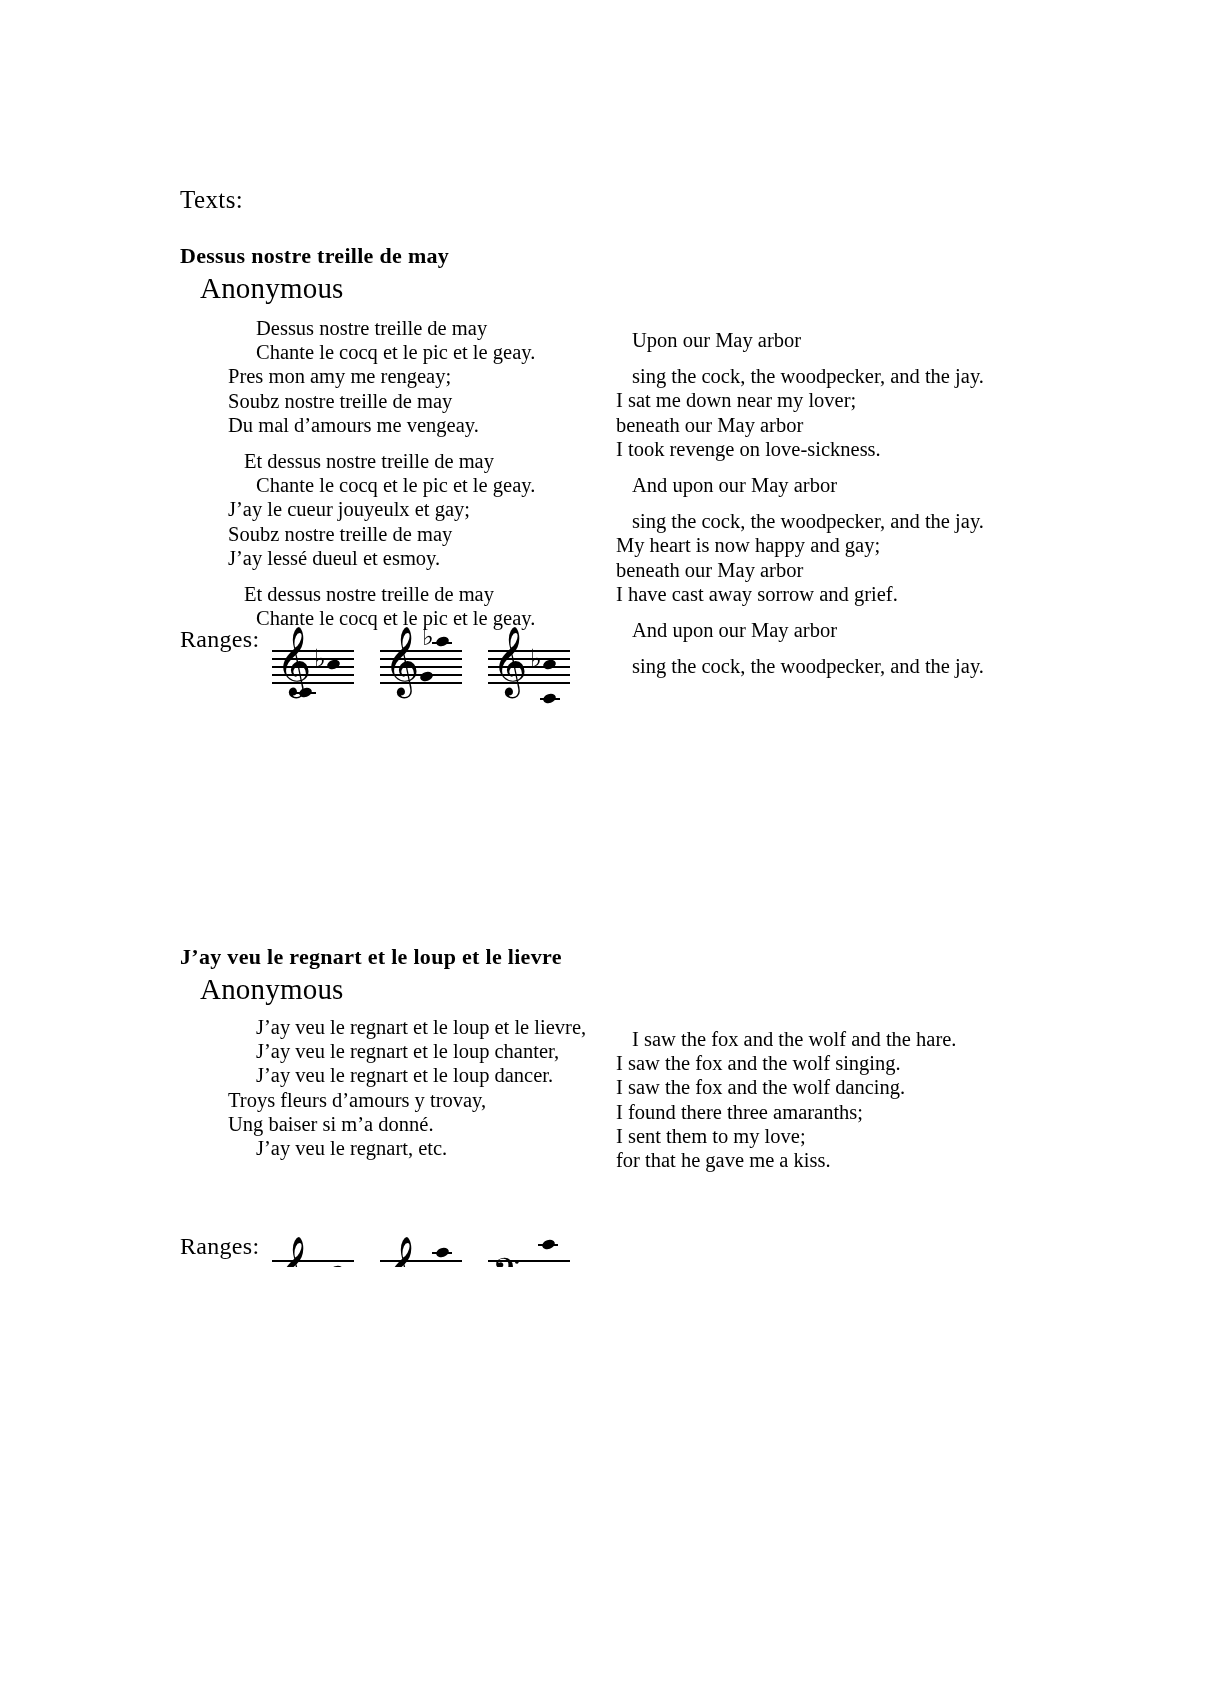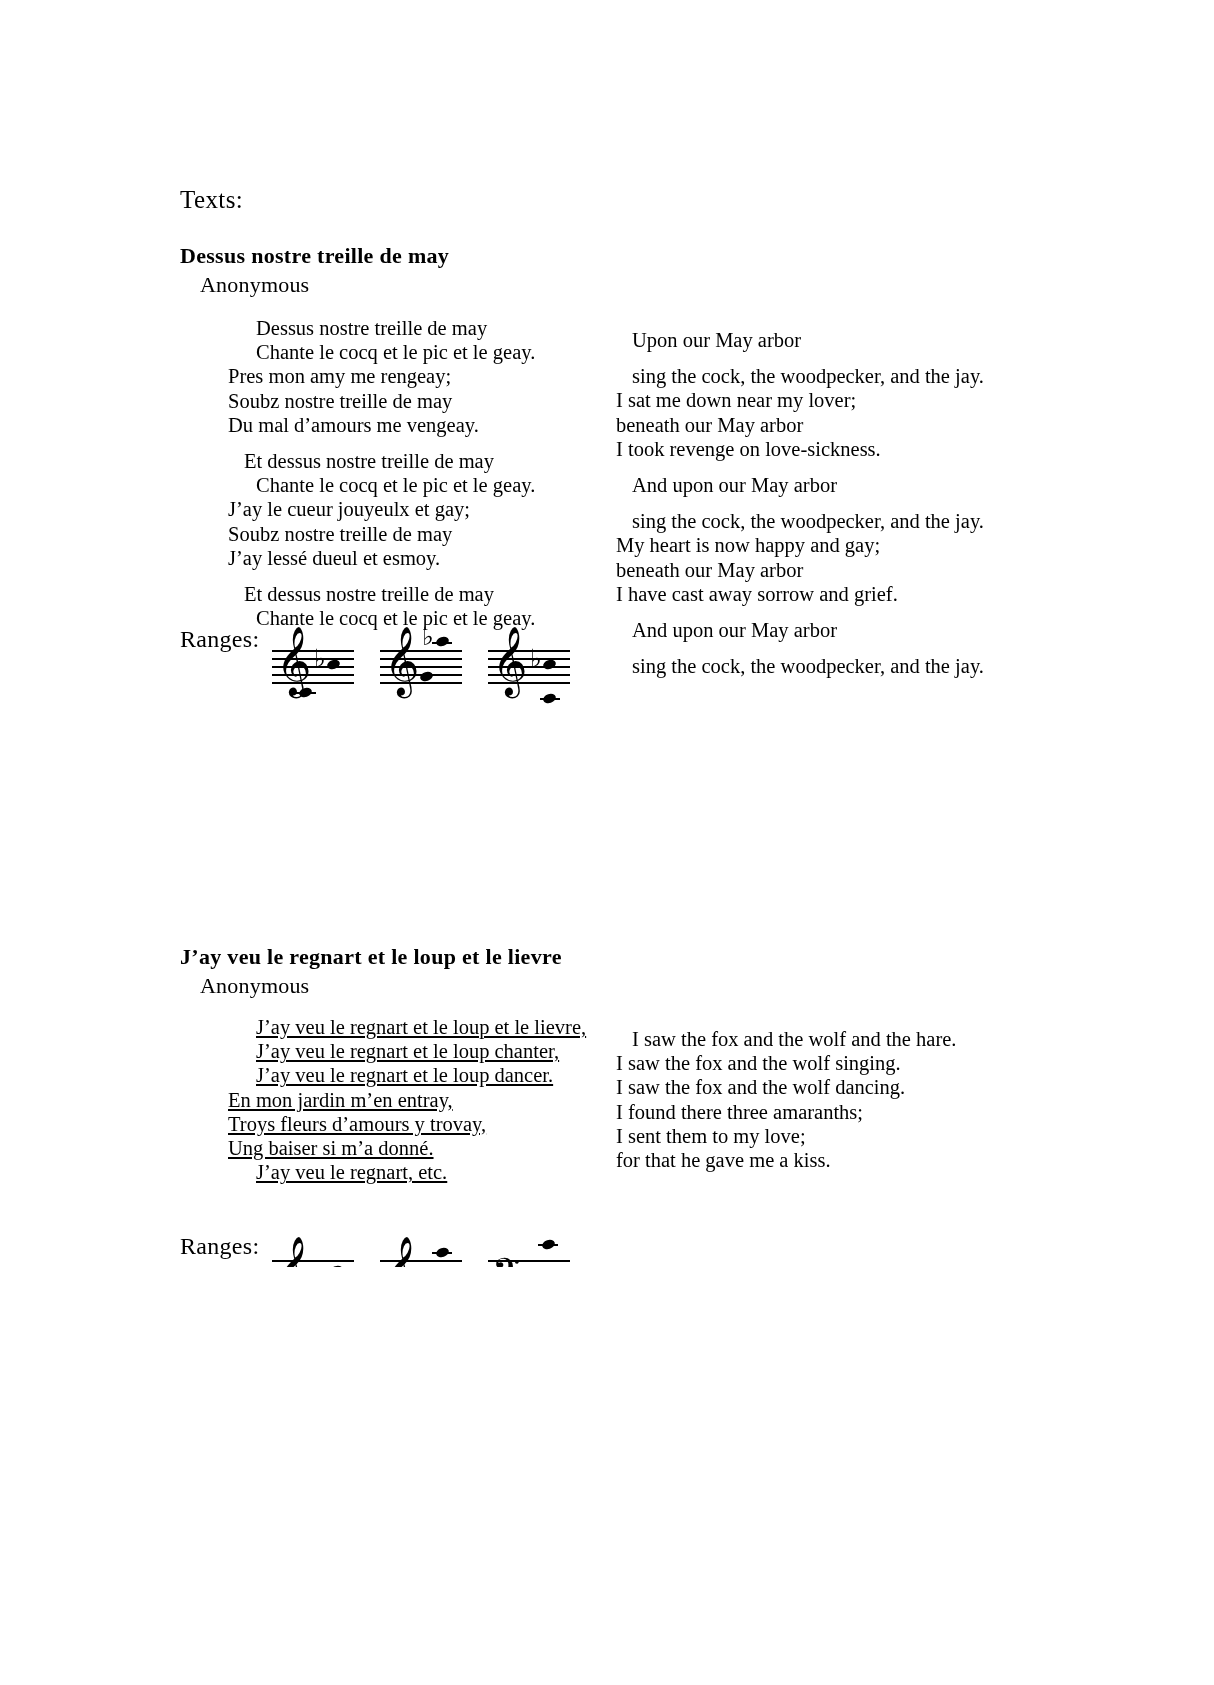--- a/index.html
+++ b/index.html
@@ -32,21 +32,21 @@
     position: absolute;
     left: 180px;
     font-weight: bold;
     font-size: 22px;
     letter-spacing: 0.3px;
     white-space: nowrap;
   }
   .song-author {
     position: absolute;
     left: 200px;
-    font-size: 22px;
+    font-size: 29px;
     letter-spacing: 0.2px;
     white-space: nowrap;
   }
   .lyrics-col {
     position: absolute;
     font-size: 20.5px;
     line-height: 24.2px;
   }
   .lyrics-col .ln {
     white-space: nowrap;
@@ -224,25 +224,24 @@
       </div>
 
     </div>
   </div>
 
   <div class="section">
 
     <div class="song-title" style="top:944px;text-align:center;">J’ay veu le regnart et le loup et le lievre</div>
     <div class="song-author" style="top:973px;">Anonymous</div>
 
-    <div class="lyrics-col col-fr" style="top:1015px;text-decoration:underline;">
+    <div class="lyrics-col col-fr" style="top:1015px;">
       <div class="ln ind2">J’ay veu le regnart et le loup et le lievre,</div>
       <div class="ln ind2">J’ay veu le regnart et le loup chanter,</div>
       <div class="ln ind2">J’ay veu le regnart et le loup dancer.</div>
-      <div class="ln ind0">En mon jardin m’en entray,</div>
       <div class="ln ind0">Troys fleurs d’amours y trovay,</div>
       <div class="ln ind0">Ung baiser si m’a donné.</div>
       <div class="ln ind2">J’ay veu le regnart, etc.</div>
     </div>
 
     <div class="lyrics-col col-en" style="top:1015px;">
       <div class="ln ind1">I saw the fox and the wolf and the hare.</div>
       <div class="ln ind0">I saw the fox and the wolf singing.</div>
       <div class="ln ind0">I saw the fox and the wolf dancing.</div>
       <div class="ln ind0">I found there three amaranths;</div>

